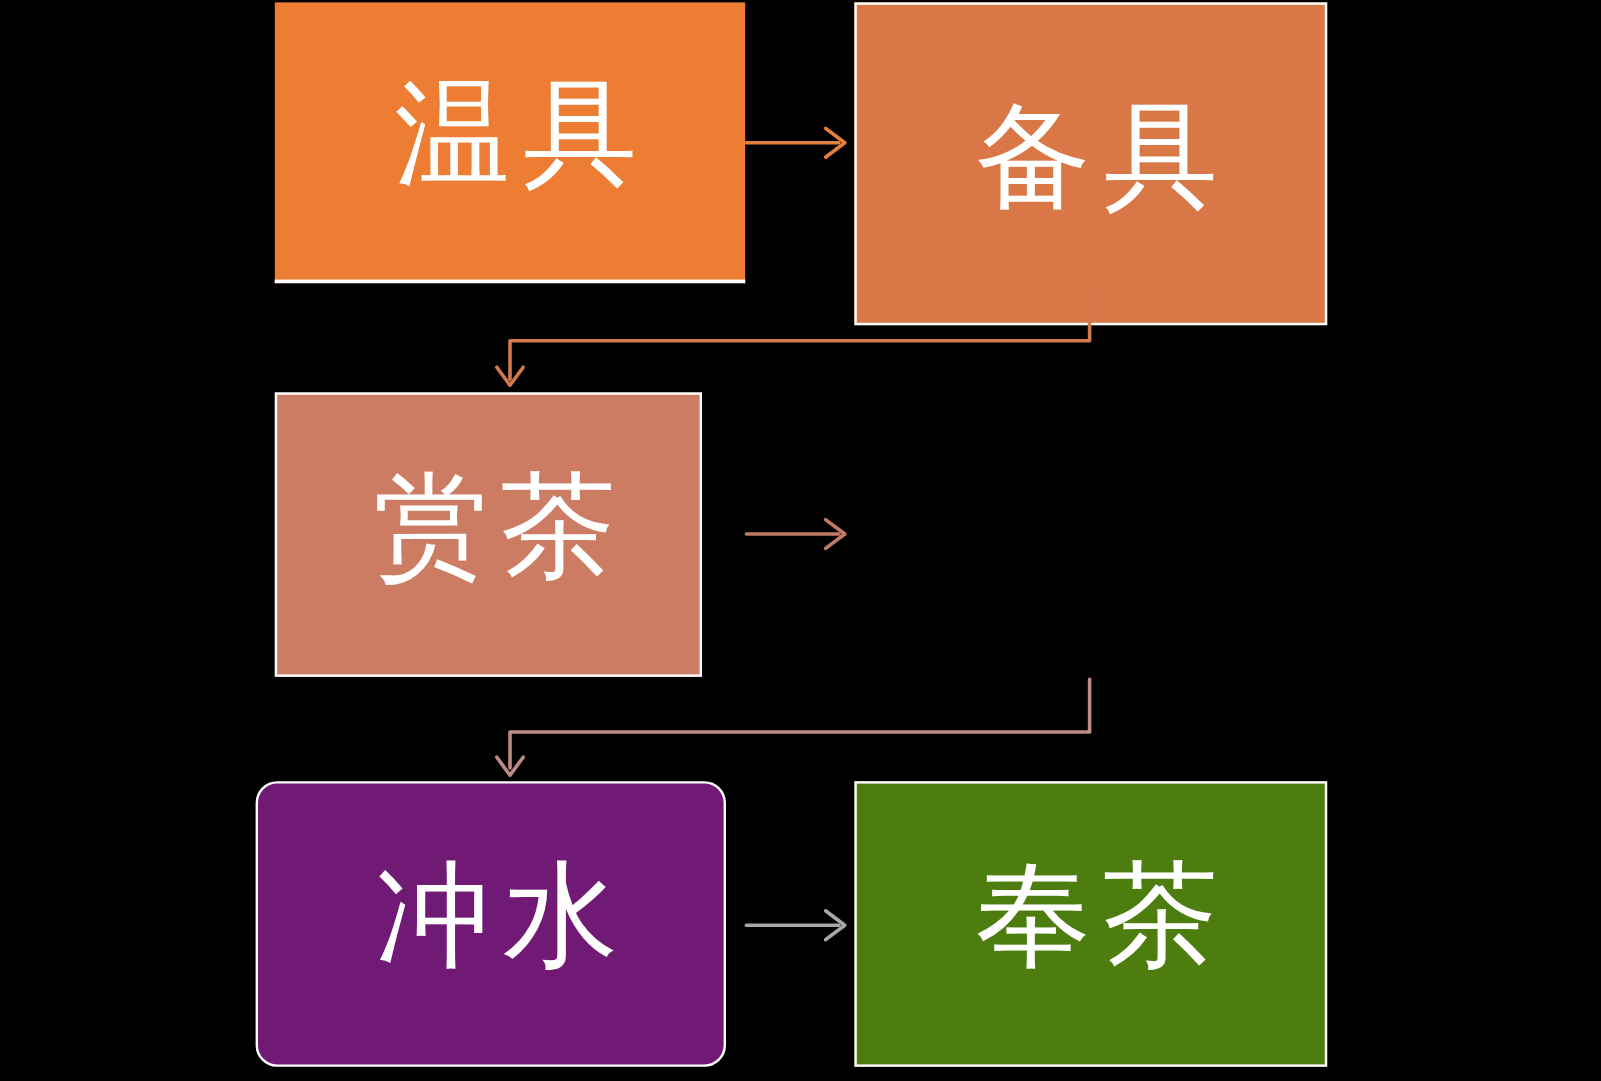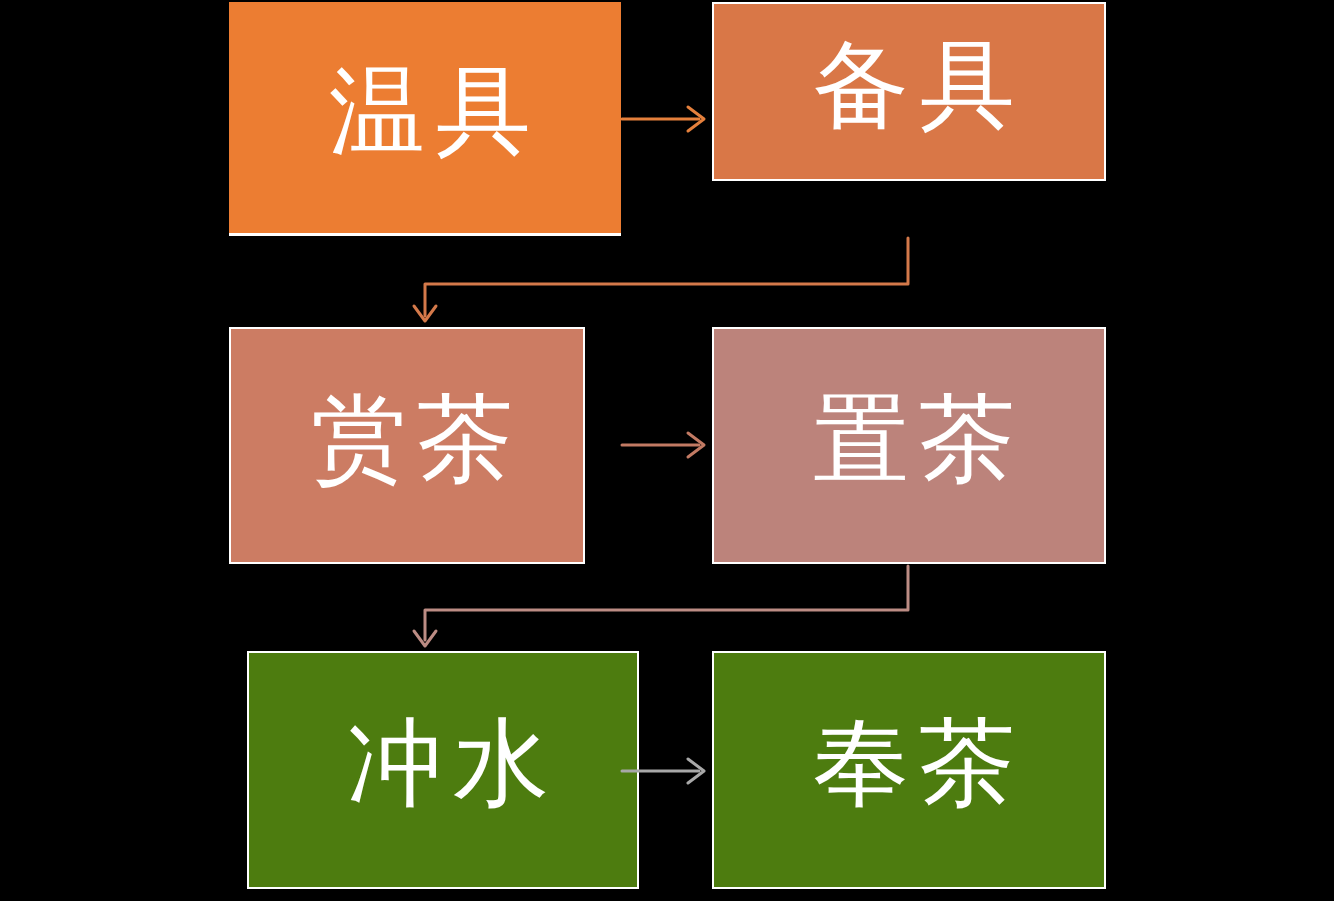--- a/index.html
+++ b/index.html
@@ -39,33 +39,30 @@
 </style>
 </head>
 <body>
 
 <div class="canvas">
 
   <div class="box first" style="left: 229px; top: 2px; width: 392px; height: 234px; background-color: rgb(236, 125, 50);">
     <span class="label">温具</span>
   </div>
 
-  <div class="box" style="left: 712px; top: 2px; width: 394px; height: 179px; background-color: rgb(217, 119, 71);">
+  <div class="box" style="left: 712px; top: 2px; width: 394px; height: 269px; background-color: rgb(217, 119, 71);">
     <span class="label">备具</span>
   </div>
 
   <div class="box" style="left: 229px; top: 327px; width: 356px; height: 237px; background-color: rgb(204, 124, 99);">
     <span class="label">赏茶</span>
   </div>
 
-  <div class="box" style="left: 712px; top: 327px; width: 394px; height: 237px; background-color: rgb(188, 131, 123);">
-    <span class="label">置茶</span>
-  </div>
 
-  <div class="box" style="left: 247px; top: 651px; width: 392px; height: 238px; background-color: #4d7c0f;">
+  <div class="box" style="left: 213px; top: 651px; width: 392px; height: 238px; background-color: #701a75; border-radius: 18px;">
     <span class="label">冲水</span>
   </div>
 
   <div class="box" style="left: 712px; top: 651px; width: 394px; height: 238px; background-color: #4d7c0f;">
     <span class="label">奉茶</span>
   </div>
 
   <svg class="connector-layer" width="1334" height="901" viewBox="0 0 1334 901">
 
     <g fill="none" stroke-width="3" stroke-linecap="round" stroke-linejoin="round" stroke="#E5803C">

